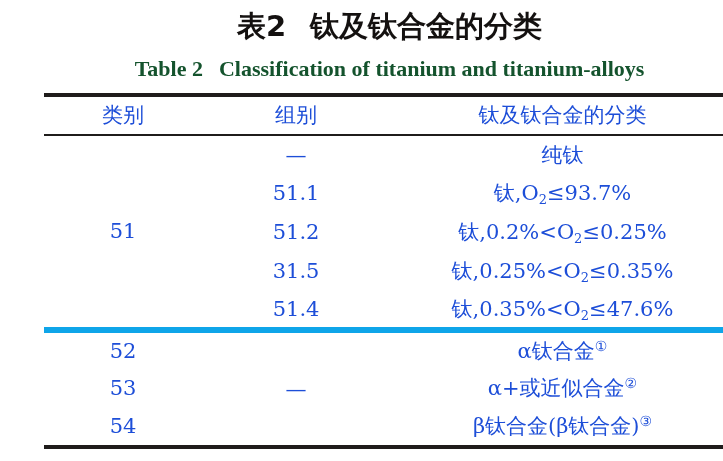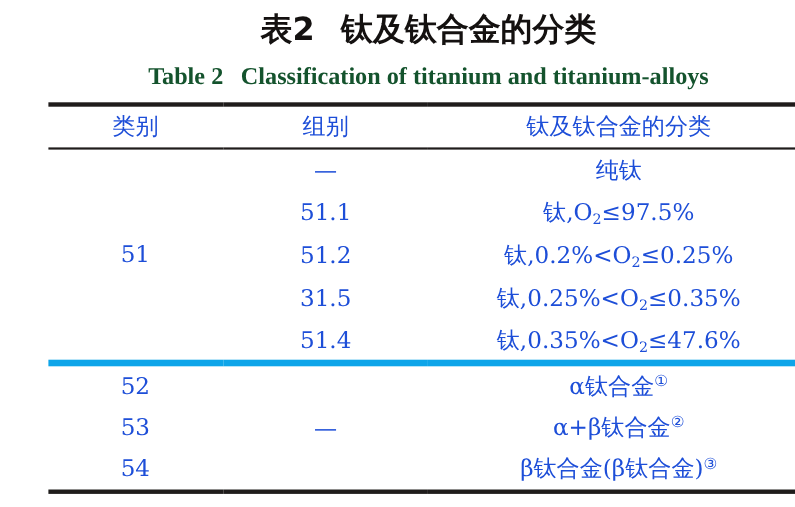--- a/index.html
+++ b/index.html
@@ -97,42 +97,42 @@
       </tr>
     </thead>
     <tbody>
       <tr>
         <td rowspan="5">51</td>
         <td>—</td>
         <td><span>纯钛</span></td>
       </tr>
       <tr>
         <td>51.1</td>
-        <td><span>钛,O</span><sub>2</sub><span>≤97.5%</span></td>
+        <td><span>钛,O</span><sub>2</sub><span>≤93.7%</span></td>
       </tr>
       <tr>
         <td>51.2</td>
         <td><span>钛,0.2%&lt;O</span><sub>2</sub><span>≤0.25%</span></td>
       </tr>
       <tr>
         <td>31.5</td>
         <td><span>钛,0.25%&lt;O</span><sub>2</sub><span>≤0.35%</span></td>
       </tr>
       <tr>
         <td>51.4</td>
         <td><span>钛,0.35%&lt;O</span><sub>2</sub><span>≤47.6%</span></td>
       </tr>
       <tr class="sec-start">
         <td>52</td>
         <td rowspan="3">—</td>
         <td><span>α钛合金</span><sup>①</sup></td>
       </tr>
       <tr>
         <td>53</td>
-        <td><span>α+β钛合金</span><sup>②</sup></td>
+        <td><span>α+或近似合金</span><sup>②</sup></td>
       </tr>
       <tr>
         <td>54</td>
         <td><span>β钛合金(β钛合金)</span><sup>③</sup></td>
       </tr>
     </tbody>
   </table>
 
 </div>
 

